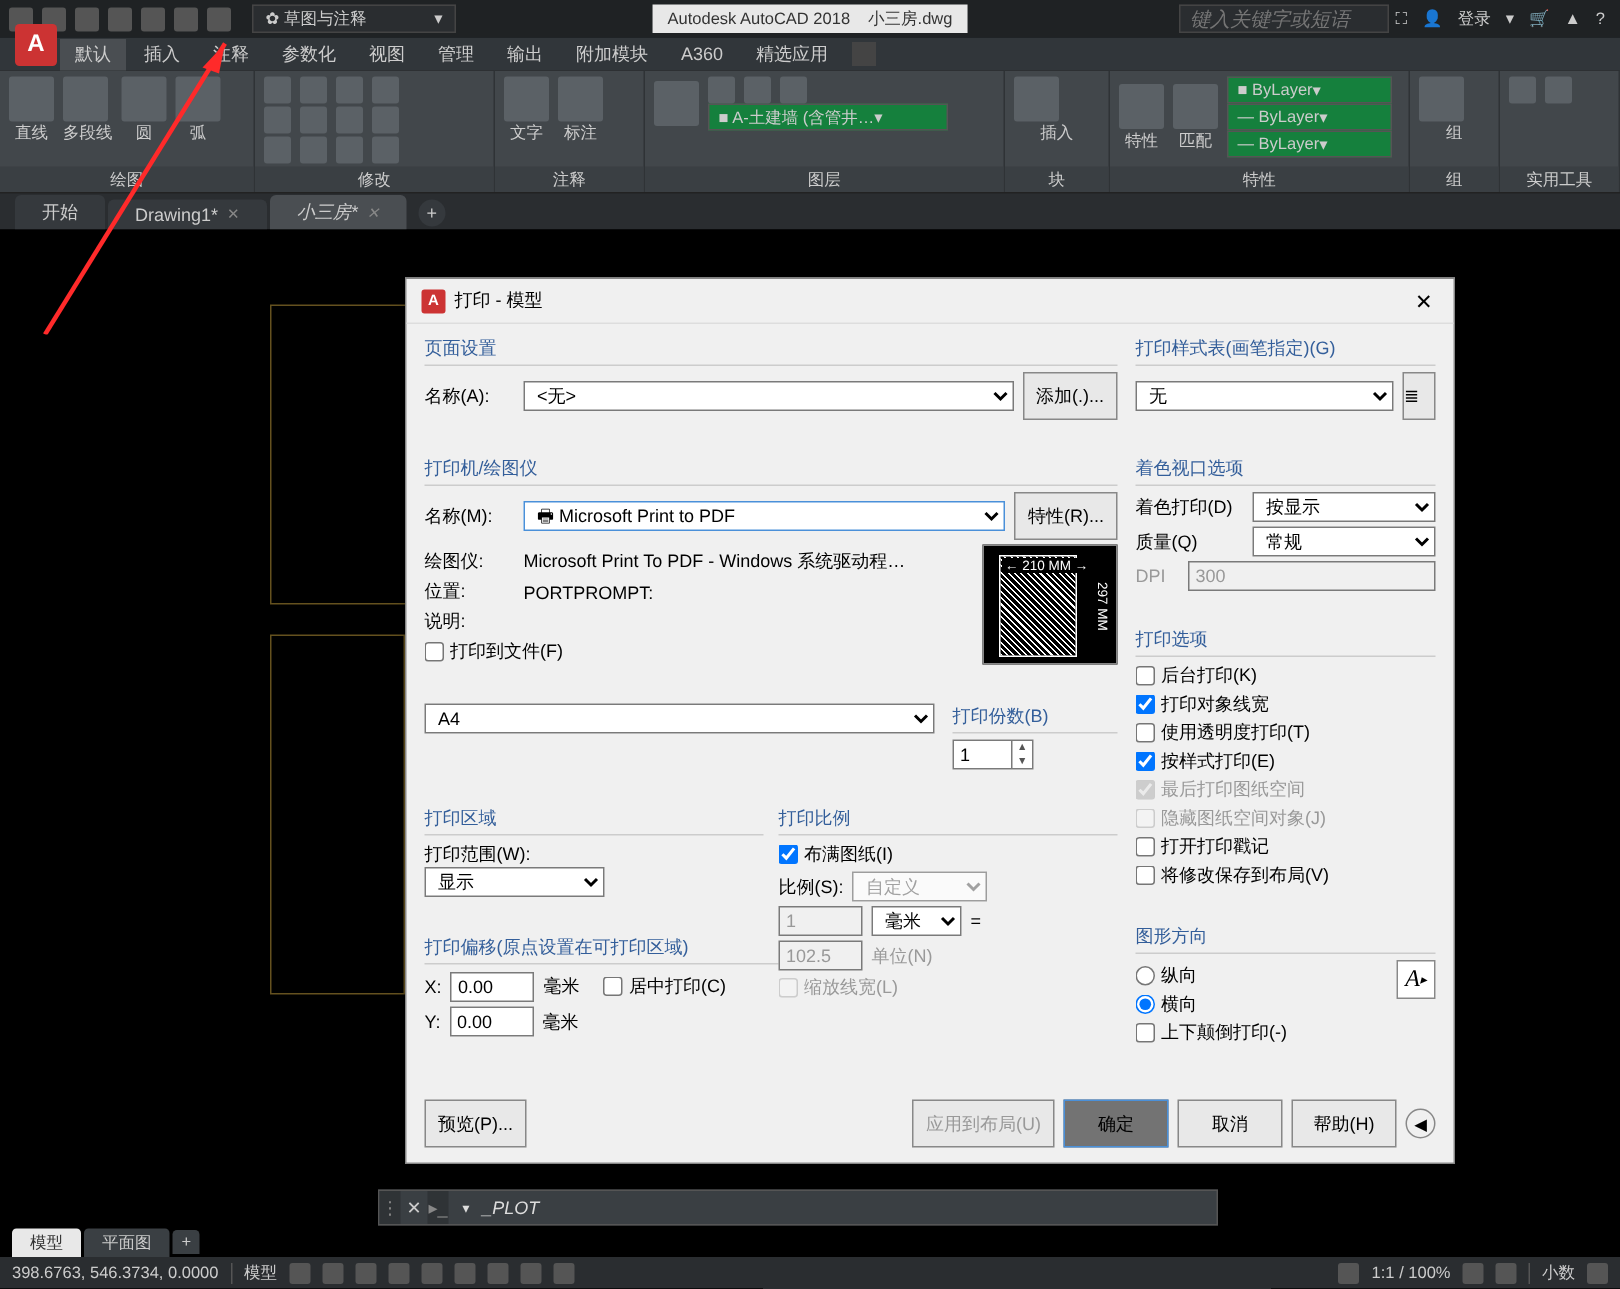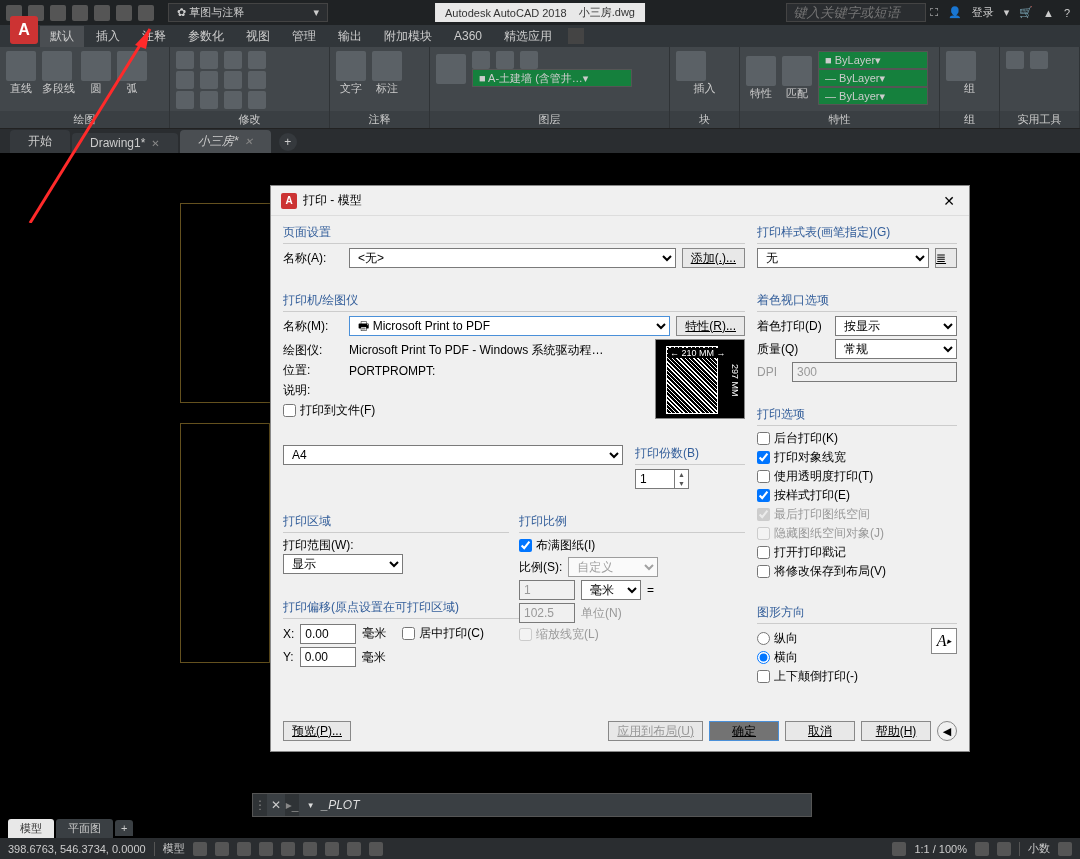--- a/index.html
+++ b/index.html
@@ -3,21 +3,21 @@
 <meta charset="utf-8">
 <style>
 * { box-sizing: border-box; margin: 0; padding: 0; font-family: "Microsoft YaHei", "SimSun", sans-serif; }
 body { width: 1080px; height: 859px; background: #000; overflow: hidden; position: relative; }
 
 
 .titlebar { height: 25px; background: #1f2224; display: flex; align-items: center; color: #ccc; font-size: 11px; }
 .qat { display: flex; align-items: center; gap: 6px; padding: 0 6px; }
 .qat-icon { width: 16px; height: 16px; background: #555; border-radius: 2px; display: inline-block; }
 .logo { width: 28px; height: 28px; background: #c33; color: #fff; font-weight: bold; display: flex; align-items: center; justify-content: center; font-size: 16px; margin-left: 2px; position: absolute; top: 16px; left: 8px; z-index: 5; border-radius: 3px;}
-.workspace-sel { background: #2a2d30; border: 1px solid #444; padding: 1px 8px; display: flex; align-items: center; color: #ccc; margin-left: 8px; width: 160px; justify-content: space-between;}
+.workspace-sel { background: #2a2d30; border: 1px solid #444; padding: 1px 8px; display: flex; align-items: center; color: #ccc; margin-left: 8px; width: 136px; justify-content: space-between;}
 .title-center { position: absolute; left: 50%; transform: translateX(-50%); display: flex; align-items: center; background: #e8e8e8; color: #333; padding: 2px 10px; gap: 12px; }
 .title-search { background: #2a2d30; border: 1px solid #444; color: #999; font-style: italic; padding: 1px 6px; width: 140px; margin-left: auto; margin-right: 4px;}
 .title-right { display: flex; align-items: center; gap: 10px; padding-right: 10px; color: #ccc;}
 
 
 .ribbon-tabs { height: 22px; background: #31363a; display: flex; align-items: center; padding-left: 40px; color: #ccc; font-size: 12px; gap: 2px;}
 .ribbon-tab { padding: 2px 10px; cursor: pointer;}
 .ribbon-tab.active { background: #4a4e52; }
 .ribbon-end { width: 16px; height: 16px; background: #444; margin-left: 4px;}
 
@@ -50,21 +50,21 @@
 .dlg-close { margin-left: auto; font-size: 14px; cursor: pointer; padding: 0 4px;}
 .dlg-body { padding: 8px 12px 4px; display: flex; gap: 12px;}
 .col-left { flex: 1; }
 .col-right { width: 200px; }
 .grp { margin-bottom: 24px; }
 .grp-title { color: #335e9a; font-size: 12px; border-bottom: 1px solid #ccc; padding-bottom: 2px; margin-bottom: 4px;}
 .row { display: flex; align-items: center; gap: 6px; margin: 3px 0;}
 .lbl { min-width: 60px;}
 select, input[type=text] { border: 1px solid #7a7a7a; background: #fff; font-size: 12px; padding: 1px 4px; height: 20px;}
 select.wide { flex: 1;}
-.btn { border: 1px solid #888; background: #e8e8e8; padding: 1px 8px; height: 20px; font-size: 12px; cursor: pointer; display: inline-flex; align-items: center; text-decoration: underline;}
+.btn { border: 1px solid #888; background: #e8e8e8; padding: 1px 8px; height: 32px; font-size: 12px; cursor: pointer; display: inline-flex; align-items: center;}
 .btn.primary { border: 1px solid #4a90d9; background: #737373;}
 .mono { font-family: "SimSun", monospace; font-size: 12px;}
 .preview { width: 90px; height: 80px; background: #000; color: #fff; font-size: 9px; position: relative; border: 1px solid #888; margin-left: 10px;}
 .preview .page { position: absolute; left: 10px; top: 6px; width: 52px; height: 68px; background: repeating-linear-gradient(45deg, #fff 0, #fff 1px, #000 1px, #000 3px); border: 1px solid #fff;}
 .preview .wlabel { position: absolute; top: 8px; left: 12px; background:#000; color:#fff; font-size:9px; padding:0 2px;}
 .preview .hlabel { position: absolute; right: 4px; top: 24px; writing-mode: vertical-rl; font-size: 9px;}
 .chk { display: flex; align-items: center; gap: 4px; margin: 2px 0; font-size: 12px;}
 .chk input { width: 13px; height: 13px;}
 .chk.disabled { color: #999;}
 .radio-row { display: flex; align-items: center; gap: 4px; margin: 2px 0;}

